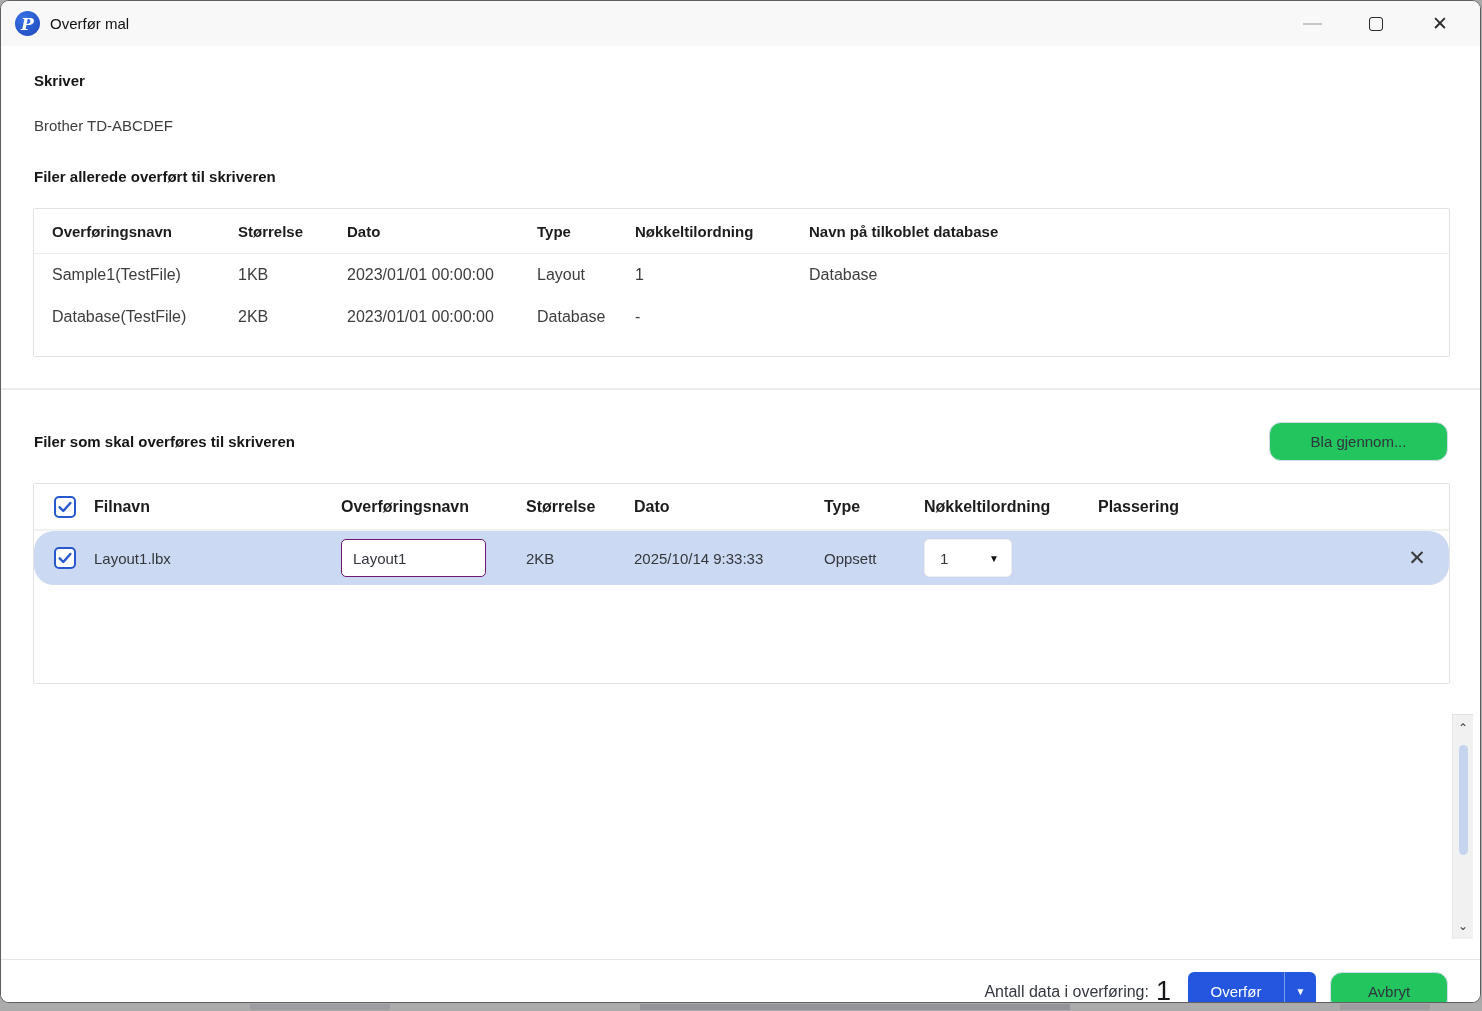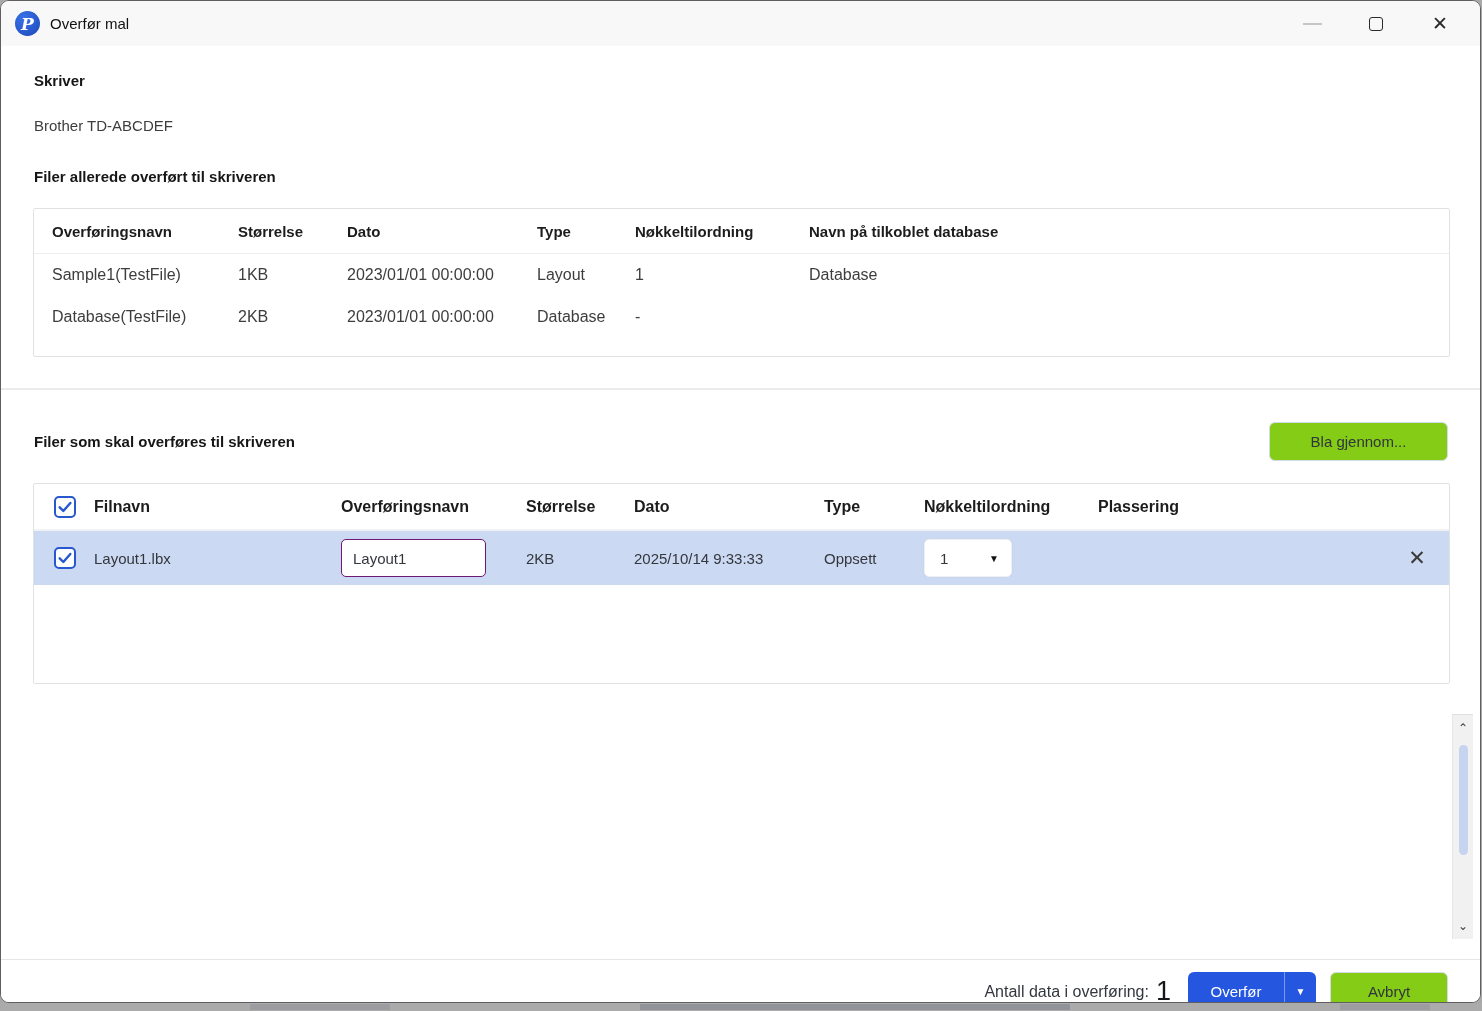--- a/index.html
+++ b/index.html
@@ -61,38 +61,38 @@
 
   
   .divider1 { position:absolute; top:387px; left:0; right:0; height:2px; background:#ebebeb; }
 
   
   .section2-bar {
     position:absolute; top:421px; left:33px; right:32px; height:39px;
     display:flex; align-items:center; justify-content:space-between;
   }
   .btn-light {
-    height:39px; background:#84cc16; border:1px solid #d3dbe8; border-radius:6px;
+    height:39px; background:#22c55e; border:1px solid #d3dbe8; border-radius:12px;
     font-size:15px; color:#30353d; font-family:"Liberation Sans",sans-serif;
     display:flex; align-items:center; justify-content:center; cursor:default;
   }
   .browse-btn { width:179px; }
 
   
   .table2 {
     position:absolute; top:482px; left:32px; width:1417px; height:201px;
     border:1px solid #e2e2e2; border-radius:2px; background:#fff; overflow:hidden;
   }
   .t2-grid {
     display:grid;
     grid-template-columns: 40px 247px 185px 108px 190px 100px 174px 1fr 64px;
     padding-left:20px; align-items:center;
   }
   .t2-head { height:47px; border-bottom:2px solid #f2f2f2; font-weight:700; font-size:16px; color:#1c1c1c; }
-  .t2-row { height:54px; font-size:15px; color:#33373d; }
+  .t2-row { height:54px; font-size:15px; color:#33373d;border-radius:20px; }
   .row-selected { background:#ccd9f2; }
 
   .checkbox {
     width:22px; height:22px; background:#fff;
     border:2px solid #2758cd; border-radius:5px;
     display:flex; align-items:center; justify-content:center;
   }
   .text-input {
     width:145px; height:38px; background:#fff; border:1px solid #701a75;
     border-radius:5px; padding:0 11px; font-size:15px; color:#33373d;

